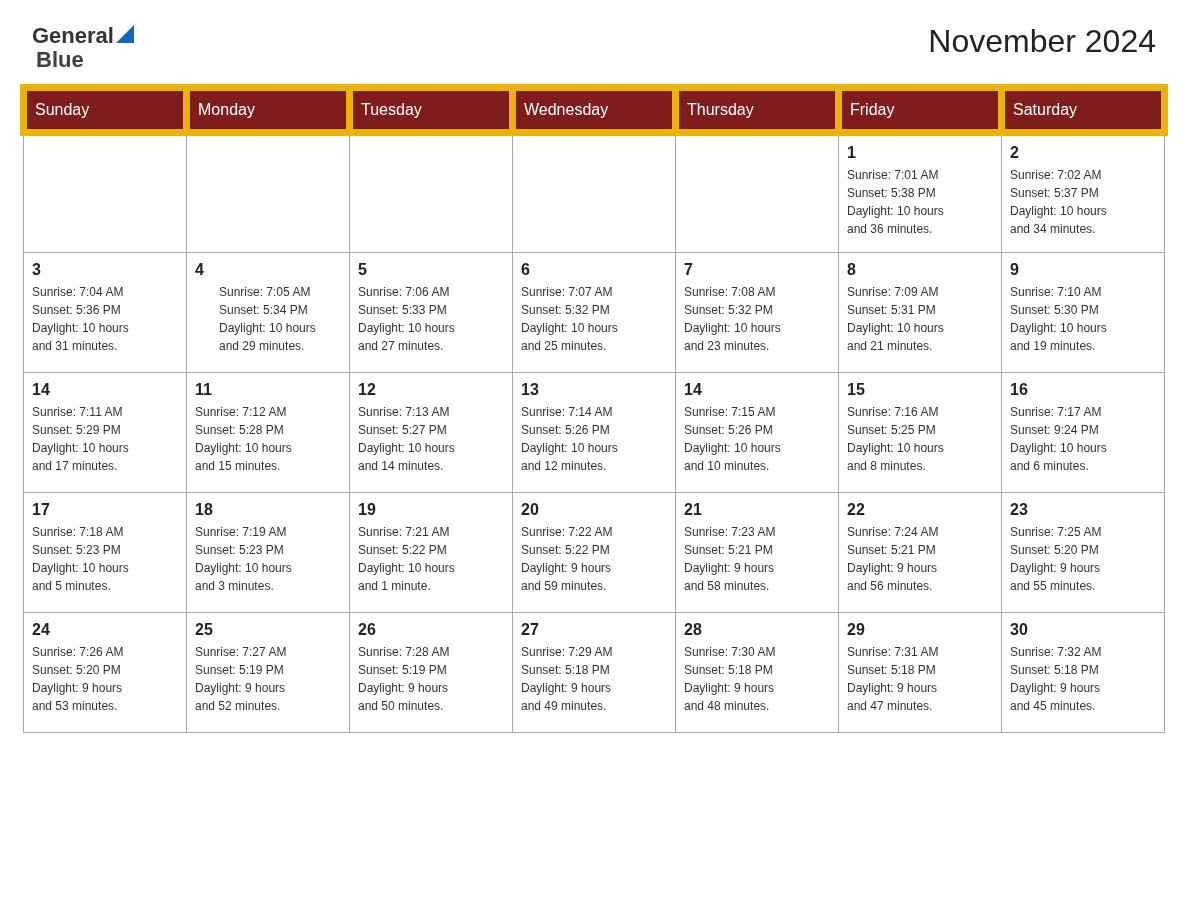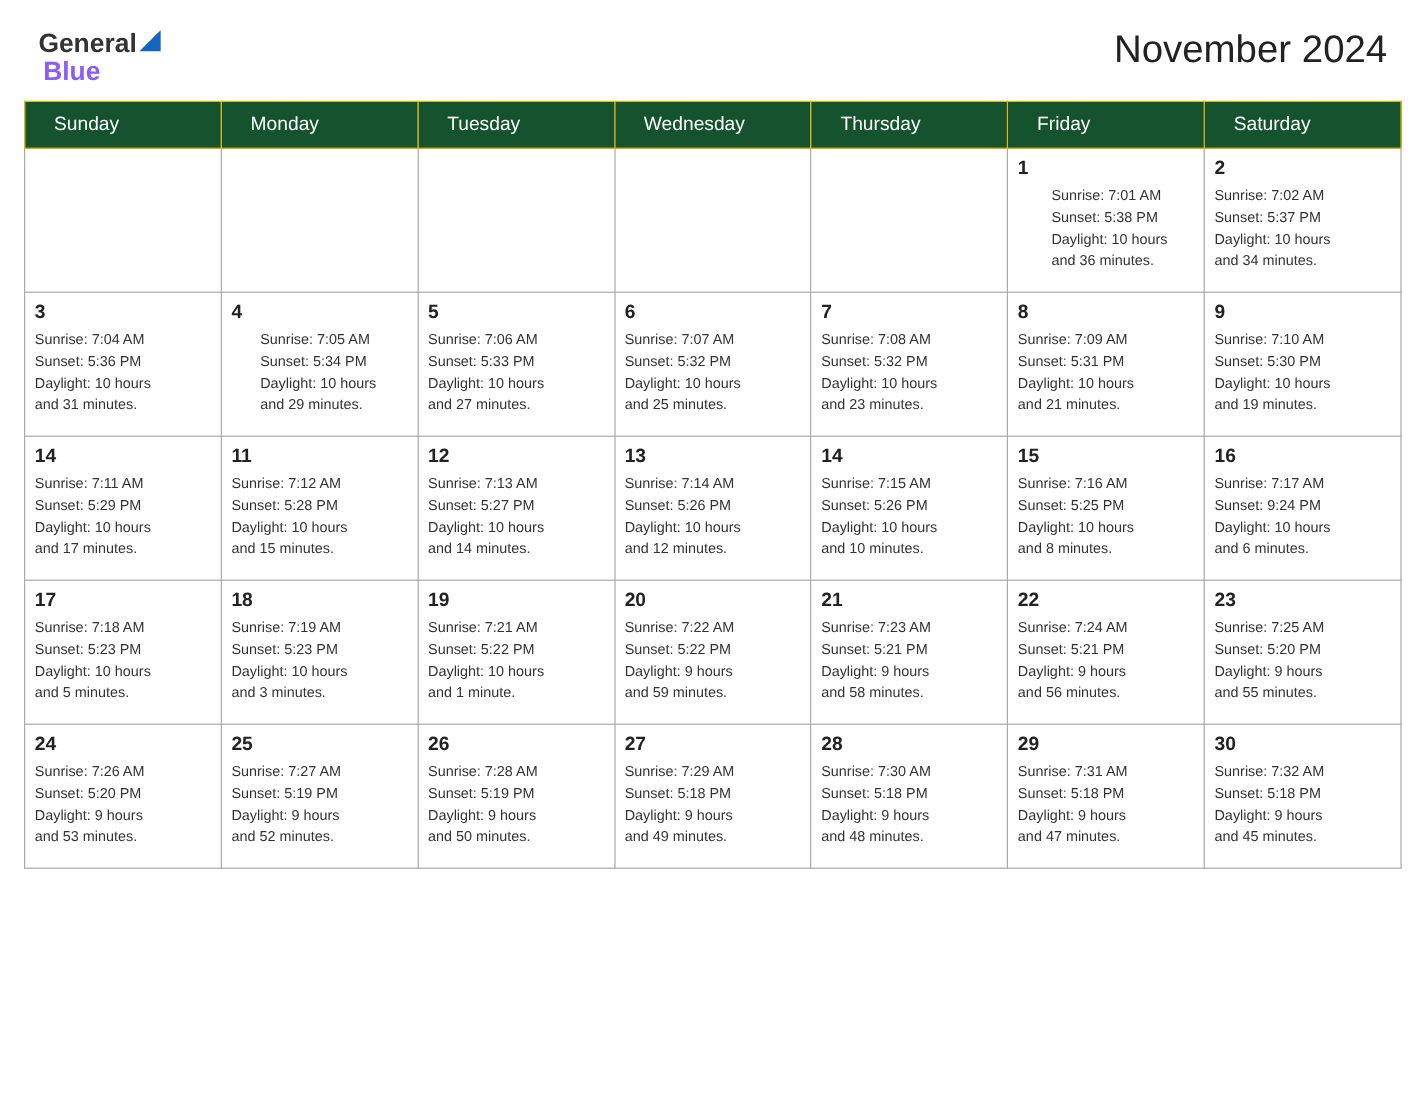--- a/index.html
+++ b/index.html
@@ -38,27 +38,27 @@
       color: #555;
       margin-top: 4px;
     }
     .calendar {
       margin: 0 20px 20px 20px;
       border-collapse: collapse;
       width: calc(100% - 40px);
       table-layout: fixed;
     }
     .calendar th {
-      background: #14532d;
+      background: #7f1d1d;
       color: #fff;
-      padding: 10px 24px;
+      padding: 10px 8px;
       font-size: 16px;
       font-weight: normal;
       text-align: left;
-      border: 1px solid #eab308;
+      border: 7px solid #eab308;
     }
     .calendar td {
       border: 1px solid #aaa;
       vertical-align: top;
       padding: 8px 8px 12px 8px;
       height: 120px;
       background: #fff;
     }
     .day-number {
       font-size: 16px;
@@ -83,21 +83,21 @@
     <div class="logo-inner">
       <div>
         <div style="font-size:22px;font-weight:bold;color:#333;line-height:1.1;display:flex;align-items:center;">
           <span>General</span>
           <span style="display:inline-block;margin-left:2px;">
             <svg width="18" height="18" viewBox="0 0 18 18">
               <polygon points="0,18 18,18 18,0" fill="#1565c0"></polygon>
             </svg>
           </span>
         </div>
-        <div style="font-size:22px;font-weight:bold;color:#8b5cf6;line-height:1.1;margin-left:4px;">
+        <div style="font-size:22px;font-weight:bold;color:#404040;line-height:1.1;margin-left:4px;">
           <span>Blue</span>
         </div>
       </div>
     </div>
   </div>
   <div class="title-block">
     <div class="month-year">November 2024</div>
   </div>
 </div>
 
@@ -115,21 +115,21 @@
   </thead>
   <tbody id="calendar-body">
   <tr>
         <td class="empty-cell"></td>
         <td class="empty-cell"></td>
         <td class="empty-cell"></td>
         <td class="empty-cell"></td>
         <td class="empty-cell"></td>
         <td>
           <div class="day-number">1</div>
-          <div class="day-info" style="white-space: pre-line; margin-left: 28px;">Sunrise: 7:01 AM
+          <div class="day-info" style="white-space: pre-line;">Sunrise: 7:01 AM
 Sunset: 5:38 PM
 Daylight: 10 hours
 and 36 minutes.</div>
         </td>
         <td>
           <div class="day-number">2</div>
           <div class="day-info" style="white-space: pre-line;">Sunrise: 7:02 AM
 Sunset: 5:37 PM
 Daylight: 10 hours
 and 34 minutes.</div>

